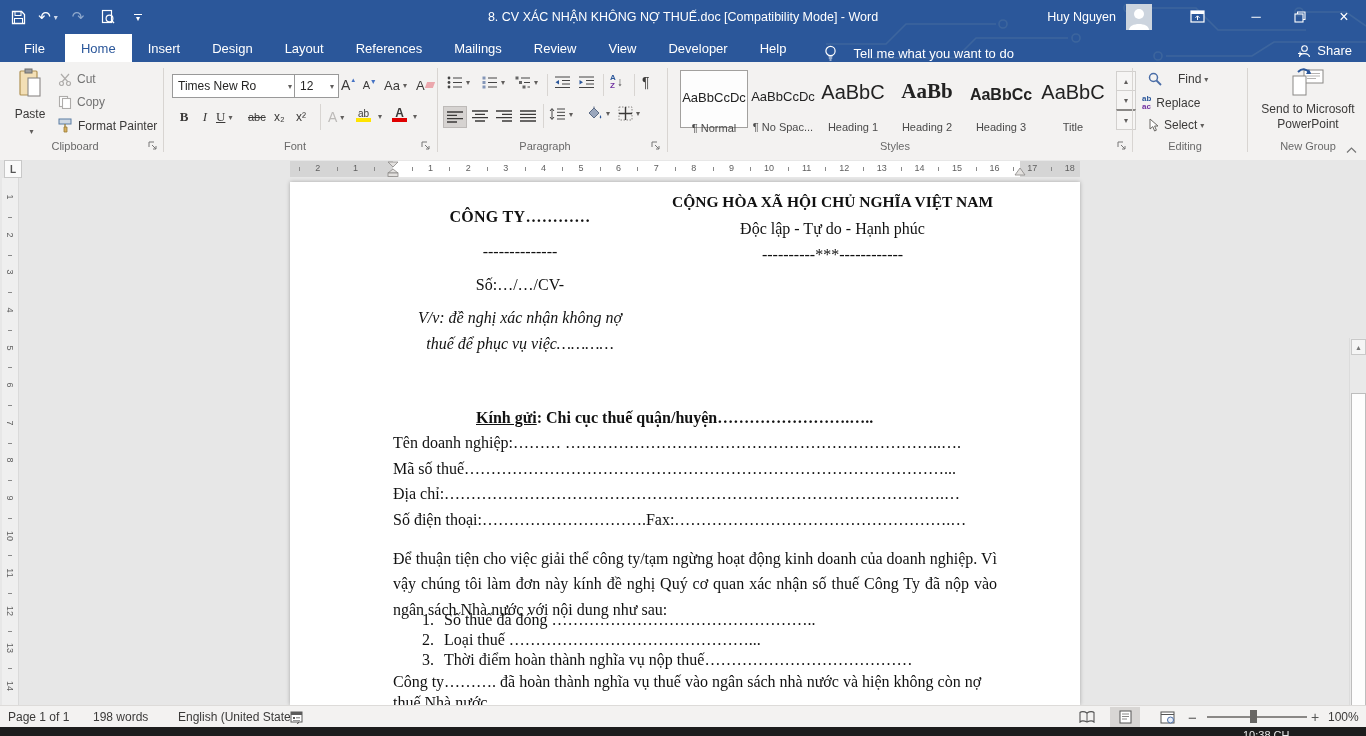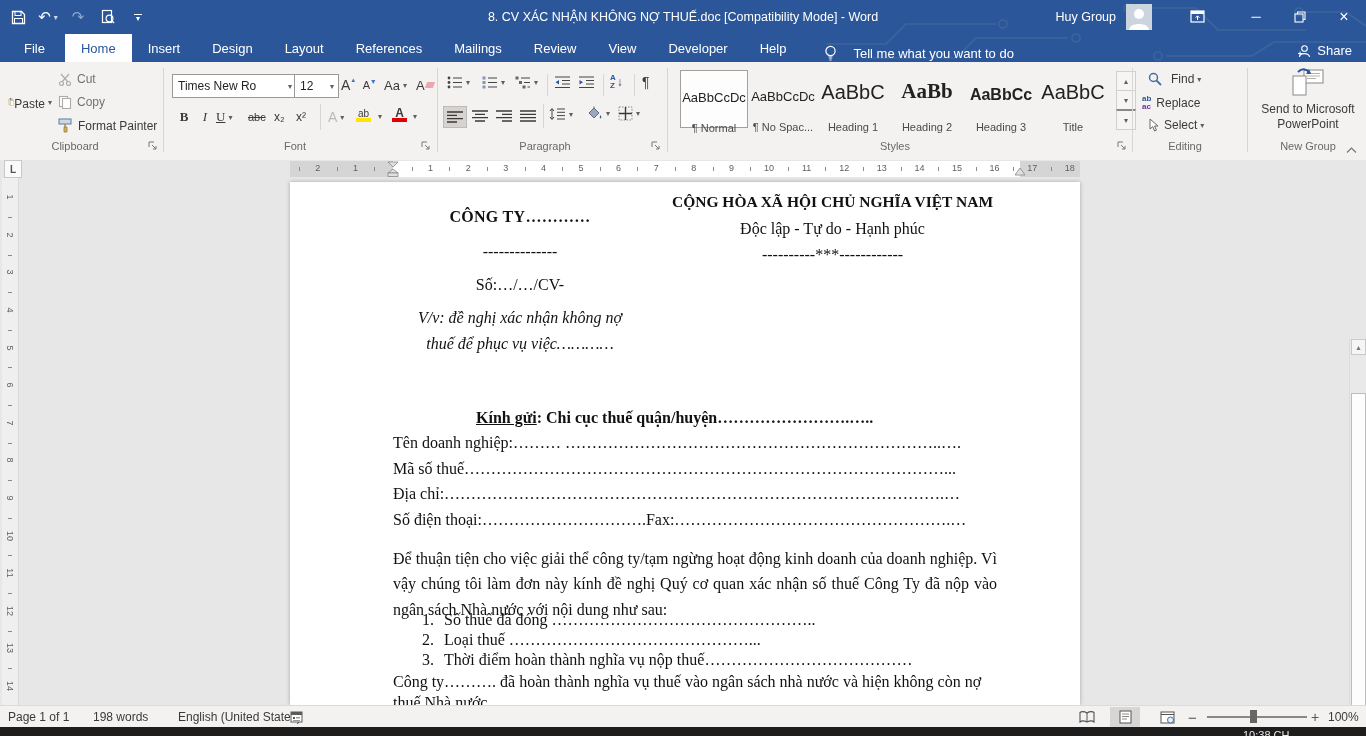--- a/index.html
+++ b/index.html
@@ -123,21 +123,21 @@
               <path d="M11.8 11.8 L14 14" stroke="#fff" stroke-width="1.4"></path>
             </svg>
         </span>
         <span class="btn" style="flex-direction:column;font-size:8px;line-height:4px;">
             <span style="display:block;width:8px;height:1px;background:#fff;margin-bottom:2px;"></span>
             <span>▾</span>
           </span>
       </div>
       <div class="title-text">8. CV XÁC NHẬN KHÔNG NỢ THUẾ.doc [Compatibility Mode] - Word</div>
       <div class="tb-right">
-        <span class="user-name">Huy Group</span>
+        <span class="user-name">Huy Nguyen</span>
         <span class="avatar">
           <svg width="26" height="24" viewBox="0 0 26 24">
               <circle cx="13" cy="8" r="5" fill="#fff"></circle>
               <path d="M3 24 C3 16 23 16 23 24 Z" fill="#fff"></path>
             </svg>
         </span>
         <span class="ribbon-display-btn">
           <svg width="15" height="13" viewBox="0 0 15 13">
               <rect x="1" y="1" width="13" height="11" fill="none" stroke="#fff" stroke-width="1.2"></rect>
               <rect x="1" y="1" width="13" height="3" fill="#fff"></rect>
@@ -180,21 +180,21 @@
             <path d="M2.5 13 C2.5 8.5 12.5 8.5 12.5 13" fill="none" stroke="#fff" stroke-width="1.1"></path>
             <path d="M1 9.5 h4 M3 7.5 v4" stroke="#fff"></path>
           </svg>
         <span>Share</span>
       </span>
     </div>
   </div>
 
   <div class="ribbon">
 
-    <div class="rbtn" style="left:8px;top:6px;width:44px;height:68px;flex-direction:row;justify-content:space-between;">
+    <div class="rbtn" style="left:8px;top:6px;width:44px;height:68px;flex-direction:column;justify-content:space-between;">
       <svg width="26" height="30" viewBox="0 0 26 30">
         <rect x="3" y="3" width="17" height="24" rx="1" fill="#f3dfb5" stroke="#b09254" stroke-width="1.2"></rect>
         <rect x="8" y="1" width="7" height="4" fill="#9d9d9d" stroke="#6f6f6f"></rect>
         <rect x="11" y="10" width="12" height="18" fill="#fff" stroke="#8a8886" stroke-width="1.1"></rect>
       </svg>
       <span style="margin-top:3px;">Paste</span>
       <span class="dd">▾</span>
     </div>
     <div class="rbtn disabled" style="left:58px;top:10px;">
       <svg class="ico" width="14" height="13" viewBox="0 0 14 13">
@@ -416,21 +416,21 @@
         <path d="M1 1 H6 M1 1 V6" stroke="#777" fill="none"></path>
         <path d="M4 4 L8 8 M8 5 V8 H5" stroke="#777" fill="none"></path>
       </svg>
     <div class="gsep" style="left:1132px;"></div>
 
     <div class="rbtn" style="left:1148px;top:10px;">
       <svg width="14" height="14" viewBox="0 0 14 14">
           <circle cx="5.5" cy="5.5" r="4" fill="none" stroke="#4a6da7" stroke-width="1.5"></circle>
           <path d="M8.5 8.5 L13 13" stroke="#4a6da7" stroke-width="1.8"></path>
         </svg>
-      <span style="margin-left:9px">Find</span>
+      <span style="margin-left:16px">Find</span>
       <span class="dd">▾</span>
     </div>
     <div class="rbtn" style="left:1142px;top:33px;">
       <span style="display:flex;flex-direction:column;font-size:8px;line-height:8px;font-weight:bold;">
           <span style="color:#2b579a">ab</span>
           <span style="color:#7030a0">ac</span>
         </span>
       <span style="margin-left:5px">Replace</span>
     </div>
     <div class="rbtn" style="left:1148px;top:56px;">

